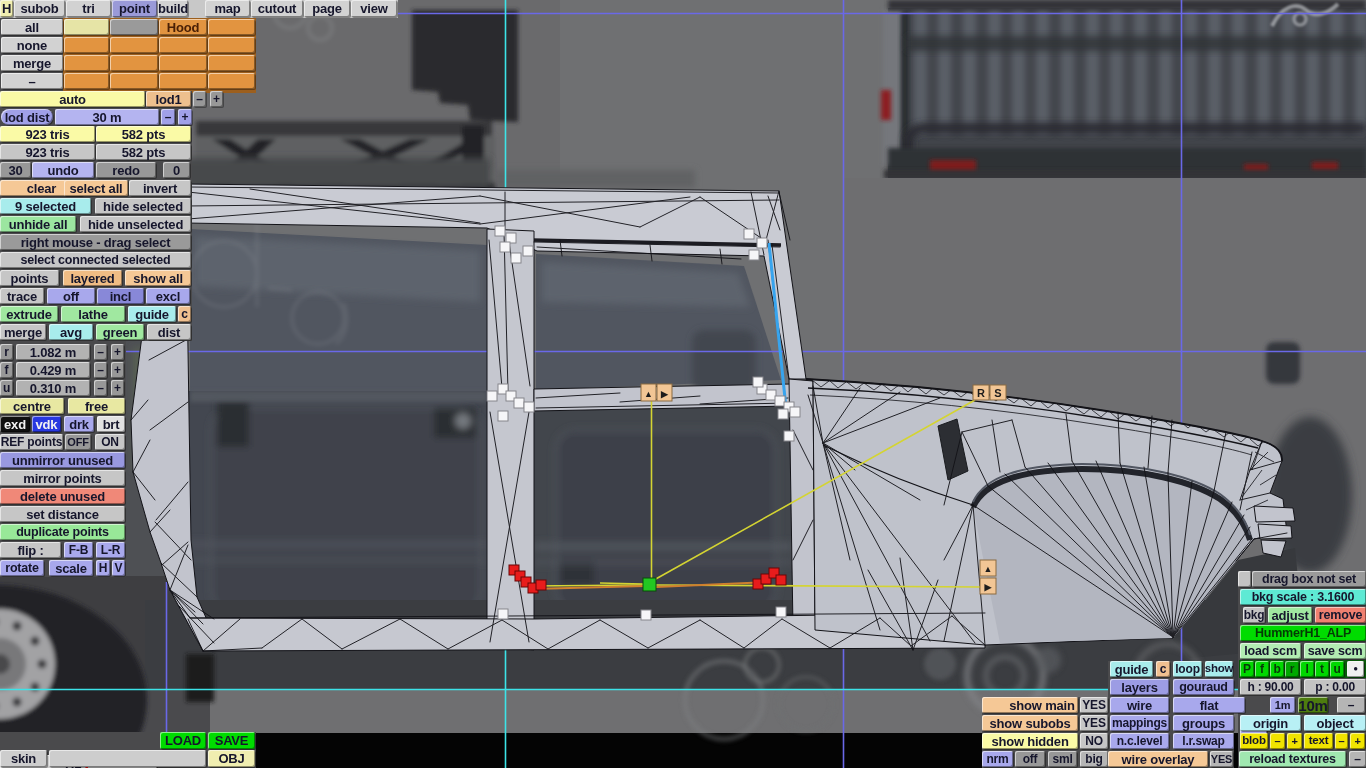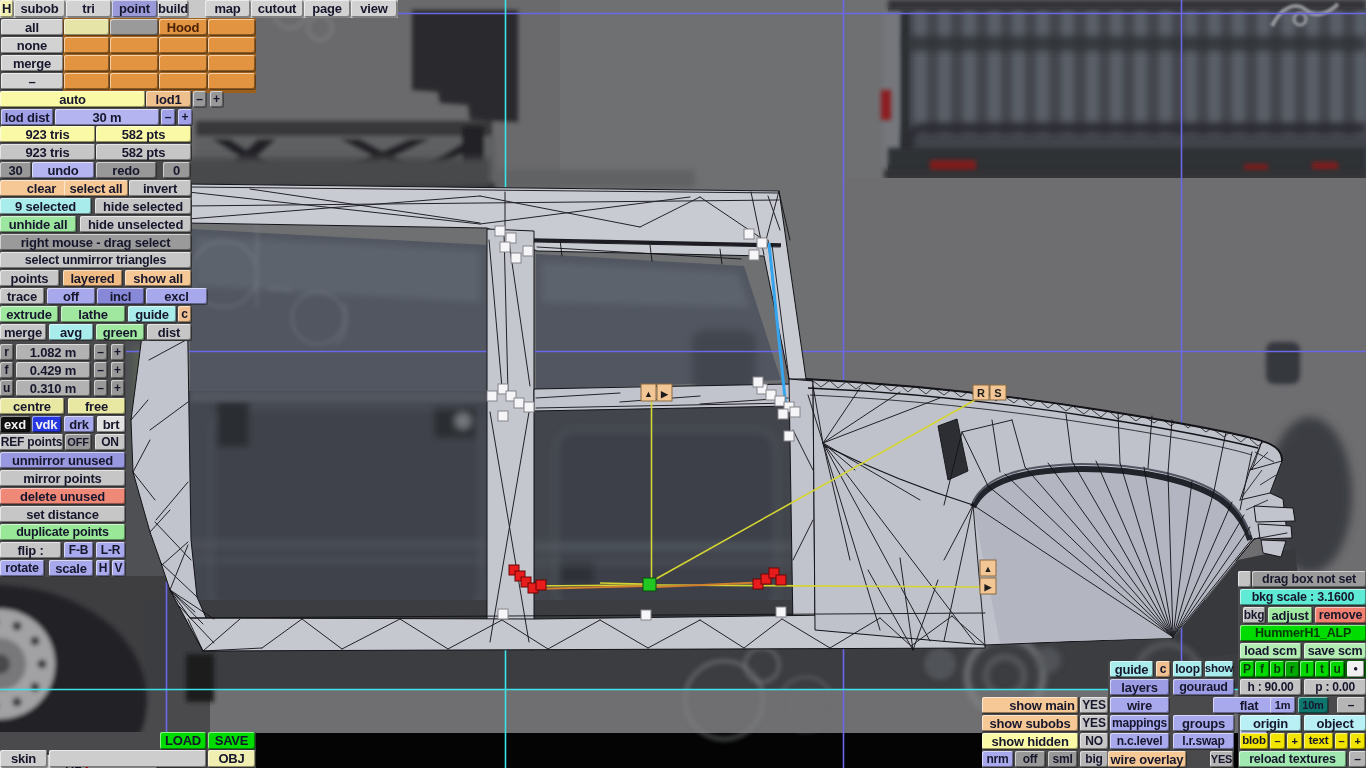--- a/index.html
+++ b/index.html
@@ -472,48 +472,48 @@
 <div class="b" style="left:159px;top:55px;width:48px;height:16px;background:#e29440;font-size:13px;color:#16162c;"></div>
 <div class="b" style="left:208px;top:55px;width:47px;height:16px;background:#e29440;font-size:13px;color:#16162c;"></div>
 <div class="b" style="left:64px;top:73px;width:45px;height:16px;background:#e29440;font-size:13px;color:#16162c;"></div>
 <div class="b" style="left:110px;top:73px;width:48px;height:16px;background:#e29440;font-size:13px;color:#16162c;"></div>
 <div class="b" style="left:159px;top:73px;width:48px;height:16px;background:#e29440;font-size:13px;color:#16162c;"></div>
 <div class="b" style="left:208px;top:73px;width:47px;height:16px;background:#e29440;font-size:13px;color:#16162c;"></div>
 <div class="b" style="left:0px;top:91px;width:145px;height:16px;background:#fafaa6;font-size:13px;color:#16162c;">auto</div>
 <div class="b" style="left:146px;top:91px;width:45px;height:16px;background:#eec08e;font-size:13px;color:#16162c;">lod1</div>
 <div class="b" style="left:193px;top:91px;width:13px;height:16px;background:#989898;font-size:12px;color:#16162c;">–</div>
 <div class="b" style="left:210px;top:91px;width:13px;height:16px;background:#989898;font-size:12px;color:#16162c;">+</div>
-<div class="b" style="left:1px;top:109px;width:52px;height:16px;background:#a0a0e8;font-size:13px;color:#16162c;">lod dist</div>
+<div class="b" style="left:1px;top:109px;width:52px;height:16px;background:#a0a0e8;font-size:13px;color:#16162c;border-radius:8px;">lod dist</div>
 <div class="b" style="left:55px;top:109px;width:104px;height:16px;background:#b4b4f0;font-size:13px;color:#16162c;">30 m</div>
 <div class="b" style="left:161px;top:109px;width:14px;height:16px;background:#a0a0e8;font-size:12px;color:#16162c;">–</div>
 <div class="b" style="left:178px;top:109px;width:14px;height:16px;background:#a0a0e8;font-size:12px;color:#16162c;">+</div>
 <div class="b" style="left:0px;top:126px;width:95px;height:16px;background:#fafaa6;font-size:13px;color:#16162c;">923 tris</div>
 <div class="b" style="left:96px;top:126px;width:95px;height:16px;background:#fafaa6;font-size:13px;color:#16162c;">582 pts</div>
 <div class="b" style="left:0px;top:144px;width:95px;height:16px;background:#c6c6c6;font-size:13px;color:#16162c;">923 tris</div>
 <div class="b" style="left:96px;top:144px;width:95px;height:16px;background:#c6c6c6;font-size:13px;color:#16162c;">582 pts</div>
 <div class="b" style="left:0px;top:162px;width:31px;height:16px;background:#989898;font-size:13px;color:#16162c;">30</div>
 <div class="b" style="left:32px;top:162px;width:62px;height:16px;background:#b4b4f0;font-size:13px;color:#16162c;">undo</div>
 <div class="b" style="left:96px;top:162px;width:60px;height:16px;background:#989898;font-size:13px;color:#16162c;">redo</div>
 <div class="b" style="left:163px;top:162px;width:27px;height:16px;background:#989898;font-size:13px;color:#16162c;">0</div>
 <div class="b" style="left:0px;top:180px;width:83px;height:16px;background:#f5c896;font-size:13px;color:#16162c;">clear</div>
 <div class="b" style="left:64px;top:180px;width:64px;height:16px;background:#f5c896;font-size:13px;color:#16162c;">select all</div>
 <div class="b" style="left:129px;top:180px;width:62px;height:16px;background:#c6c6c6;font-size:13px;color:#16162c;">invert</div>
 <div class="b" style="left:0px;top:198px;width:91px;height:16px;background:#a8ecec;font-size:13px;color:#16162c;">9 selected</div>
 <div class="b" style="left:95px;top:198px;width:96px;height:16px;background:#c6c6c6;font-size:13px;color:#16162c;">hide selected</div>
 <div class="b" style="left:0px;top:216px;width:76px;height:16px;background:#9ce6a0;font-size:13px;color:#16162c;">unhide all</div>
 <div class="b" style="left:80px;top:216px;width:111px;height:16px;background:#c6c6c6;font-size:13px;color:#16162c;">hide unselected</div>
 <div class="b" style="left:0px;top:234px;width:191px;height:16px;background:#9a9a9a;font-size:13px;color:#16162c;">right mouse - drag select</div>
-<div class="b" style="left:0px;top:252px;width:191px;height:16px;background:#c6c6c6;font-size:12.5px;color:#16162c;">select unmirror triangles</div>
+<div class="b" style="left:0px;top:252px;width:191px;height:16px;background:#c6c6c6;font-size:12.5px;color:#16162c;">select connected selected</div>
 <div class="b" style="left:0px;top:270px;width:59px;height:16px;background:#c6c6c6;font-size:13px;color:#16162c;">points</div>
 <div class="b" style="left:63px;top:270px;width:59px;height:16px;background:#f0bc84;font-size:13px;color:#16162c;">layered</div>
 <div class="b" style="left:125px;top:270px;width:66px;height:16px;background:#f5c896;font-size:13px;color:#16162c;">show all</div>
 <div class="b" style="left:0px;top:288px;width:44px;height:16px;background:#c6c6c6;font-size:13px;color:#16162c;">trace</div>
 <div class="b" style="left:47px;top:288px;width:48px;height:16px;background:#a8a8ec;font-size:13px;color:#16162c;">off</div>
 <div class="b" style="left:97px;top:288px;width:47px;height:16px;background:#8888d8;font-size:13px;color:#16162c;">incl</div>
-<div class="b" style="left:146px;top:288px;width:61px;height:16px;background:#a8a8ec;font-size:13px;color:#16162c;">excl</div>
+<div class="b" style="left:146px;top:288px;width:44px;height:16px;background:#a8a8ec;font-size:13px;color:#16162c;">excl</div>
 <div class="b" style="left:0px;top:306px;width:58px;height:16px;background:#a0e8a0;font-size:13px;color:#16162c;">extrude</div>
 <div class="b" style="left:61px;top:306px;width:64px;height:16px;background:#a0e8a0;font-size:13px;color:#16162c;">lathe</div>
 <div class="b" style="left:128px;top:306px;width:48px;height:16px;background:#a8ecec;font-size:13px;color:#16162c;">guide</div>
 <div class="b" style="left:178px;top:306px;width:13px;height:16px;background:#f0c090;font-size:12px;color:#16162c;">c</div>
 <div class="b" style="left:0px;top:324px;width:46px;height:16px;background:#c6c6c6;font-size:13px;color:#16162c;">merge</div>
 <div class="b" style="left:49px;top:324px;width:44px;height:16px;background:#a8ecec;font-size:13px;color:#16162c;">avg</div>
 <div class="b" style="left:96px;top:324px;width:48px;height:16px;background:#a0e8a0;font-size:13px;color:#16162c;">green</div>
 <div class="b" style="left:147px;top:324px;width:44px;height:16px;background:#c6c6c6;font-size:13px;color:#16162c;">dist</div>
 <div class="b" style="left:0px;top:344px;width:13px;height:16px;background:#989898;font-size:12px;color:#16162c;">r</div>
 <div class="b" style="left:16px;top:344px;width:74px;height:16px;background:#b2b2b2;font-size:13px;color:#16162c;">1.082 m</div>
@@ -564,26 +564,26 @@
 <div class="b" style="left:1015px;top:751px;width:30px;height:16px;background:#989898;font-size:12px;color:#16162c;">off</div>
 <div class="b" style="left:1048px;top:751px;width:29px;height:16px;background:#989898;font-size:12px;color:#16162c;">sml</div>
 <div class="b" style="left:1080px;top:751px;width:28px;height:16px;background:#b5b5b5;font-size:12px;color:#16162c;">big</div>
 <div class="b" style="left:1110px;top:661px;width:43px;height:16px;background:#a8ecec;font-size:13px;color:#16162c;">guide</div>
 <div class="b" style="left:1156px;top:661px;width:14px;height:16px;background:#f0c090;font-size:12px;color:#16162c;">c</div>
 <div class="b" style="left:1173px;top:661px;width:29px;height:16px;background:#a8ecec;font-size:12px;color:#16162c;">loop</div>
 <div class="b" style="left:1205px;top:661px;width:28px;height:16px;background:#a8ecec;font-size:11.5px;color:#16162c;">show</div>
 <div class="b" style="left:1110px;top:679px;width:59px;height:16px;background:#9c9ce4;font-size:13px;color:#16162c;">layers</div>
 <div class="b" style="left:1173px;top:679px;width:61px;height:16px;background:#9c9ce4;font-size:12.5px;color:#16162c;">gouraud</div>
 <div class="b" style="left:1110px;top:697px;width:59px;height:16px;background:#a8a8ec;font-size:13px;color:#16162c;">wire</div>
-<div class="b" style="left:1173px;top:697px;width:72px;height:16px;background:#a8a8ec;font-size:13px;color:#16162c;margin-left:40px;">flat</div>
+<div class="b" style="left:1173px;top:697px;width:72px;height:16px;background:#a8a8ec;font-size:13px;color:#16162c;">flat</div>
 <div class="b" style="left:1110px;top:715px;width:59px;height:16px;background:#a8a8ec;font-size:12px;color:#16162c;">mappings</div>
 <div class="b" style="left:1173px;top:715px;width:61px;height:16px;background:#a8a8ec;font-size:13px;color:#16162c;">groups</div>
 <div class="b" style="left:1110px;top:733px;width:59px;height:16px;background:#a8a8ec;font-size:12px;color:#16162c;">n.c.level</div>
 <div class="b" style="left:1173px;top:733px;width:61px;height:16px;background:#a8a8ec;font-size:12px;color:#16162c;">l.r.swap</div>
-<div class="b" style="left:1108px;top:751px;width:78px;height:16px;background:#f5c896;font-size:13px;color:#16162c;">wire overlay</div>
+<div class="b" style="left:1108px;top:751px;width:100px;height:16px;background:#f5c896;font-size:13px;color:#16162c;">wire overlay</div>
 <div class="b" style="left:1210px;top:751px;width:23px;height:16px;background:#b5b5b5;font-size:11px;color:#16162c;">YES</div>
 <div class="b" style="left:1238px;top:571px;width:13px;height:16px;background:#c3c3c3;font-size:12px;color:#16162c;"></div>
 <div class="b" style="left:1252px;top:571px;width:114px;height:16px;background:#9a9a9a;font-size:12.5px;color:#16162c;">drag box not set</div>
 <div class="b" style="left:1240px;top:589px;width:126px;height:16px;background:#5eead4;font-size:12.5px;color:#16162c;">bkg scale : 3.1600</div>
 <div class="b" style="left:1243px;top:607px;width:22px;height:16px;background:#c3c3c3;font-size:12px;color:#16162c;">bkg</div>
 <div class="b" style="left:1268px;top:607px;width:44px;height:16px;background:#a0e8a0;font-size:13px;color:#16162c;">adjust</div>
 <div class="b" style="left:1315px;top:607px;width:51px;height:16px;background:#f08070;font-size:12.5px;color:#16162c;">remove</div>
 <div class="b" style="left:1240px;top:625px;width:126px;height:16px;background:#00dc00;font-size:12.5px;color:#053a05;">HummerH1_ALP</div>
 <div class="b" style="left:1240px;top:643px;width:61px;height:16px;background:#b2ecb2;font-size:12.5px;color:#16162c;">load scm</div>
 <div class="b" style="left:1304px;top:643px;width:62px;height:16px;background:#b2ecb2;font-size:12.5px;color:#16162c;">save scm</div>
@@ -592,21 +592,21 @@
 <div class="b" style="left:1270px;top:661px;width:14px;height:16px;background:#00d800;font-size:12px;color:#083808;">b</div>
 <div class="b" style="left:1285px;top:661px;width:14px;height:16px;background:#00a800;font-size:12px;color:#083808;">r</div>
 <div class="b" style="left:1300px;top:661px;width:14px;height:16px;background:#00d800;font-size:12px;color:#083808;">l</div>
 <div class="b" style="left:1315px;top:661px;width:14px;height:16px;background:#00d800;font-size:12px;color:#083808;">t</div>
 <div class="b" style="left:1330px;top:661px;width:14px;height:16px;background:#00d800;font-size:12px;color:#083808;">u</div>
 <div class="b" style="left:1347px;top:661px;width:17px;height:16px;background:#f0f0f0;font-size:8px;color:#16162c;">●</div>
 <div class="b" style="left:1240px;top:679px;width:61px;height:16px;background:#c3c3c3;font-size:12px;color:#16162c;">h : 90.00</div>
 <div class="b" style="left:1304px;top:679px;width:62px;height:16px;background:#c3c3c3;font-size:12px;color:#16162c;">p : 0.00</div>
 <div class="b" style="left:1240px;top:697px;width:27px;height:16px;background:#a8a8ec;font-size:11px;color:#16162c;margin-top:32px;">0.1m</div>
 <div class="b" style="left:1270px;top:697px;width:25px;height:16px;background:#a8a8ec;font-size:11px;color:#16162c;">1m</div>
-<div class="b" style="left:1298px;top:697px;width:30px;height:16px;background:#0f766e;font-size:11px;color:#16162c;">10m</div>
+<div class="b" style="left:1298px;top:697px;width:30px;height:16px;background:#4d7c0f;font-size:15px;color:#16162c;">10m</div>
 <div class="b" style="left:1337px;top:697px;width:28px;height:16px;background:#b5b5b5;font-size:12px;color:#16162c;">–</div>
 <div class="b" style="left:1240px;top:715px;width:61px;height:16px;background:#b8f0f5;font-size:13px;color:#16162c;">origin</div>
 <div class="b" style="left:1304px;top:715px;width:62px;height:16px;background:#b8f0f5;font-size:13px;color:#16162c;">object</div>
 <div class="b" style="left:1240px;top:733px;width:28px;height:16px;background:#f0e400;font-size:11.5px;color:#16162c;">blob</div>
 <div class="b" style="left:1270px;top:733px;width:15px;height:16px;background:#f0e400;font-size:11px;color:#16162c;">–</div>
 <div class="b" style="left:1287px;top:733px;width:15px;height:16px;background:#f0e400;font-size:11px;color:#16162c;">+</div>
 <div class="b" style="left:1304px;top:733px;width:29px;height:16px;background:#f0e400;font-size:11.5px;color:#16162c;">text</div>
 <div class="b" style="left:1335px;top:733px;width:13px;height:16px;background:#f0e400;font-size:11px;color:#16162c;">–</div>
 <div class="b" style="left:1350px;top:733px;width:15px;height:16px;background:#f0e400;font-size:11px;color:#16162c;">+</div>
 <div class="b" style="left:1239px;top:751px;width:107px;height:16px;background:#a0e8b0;font-size:12.5px;color:#16162c;">reload textures</div>

